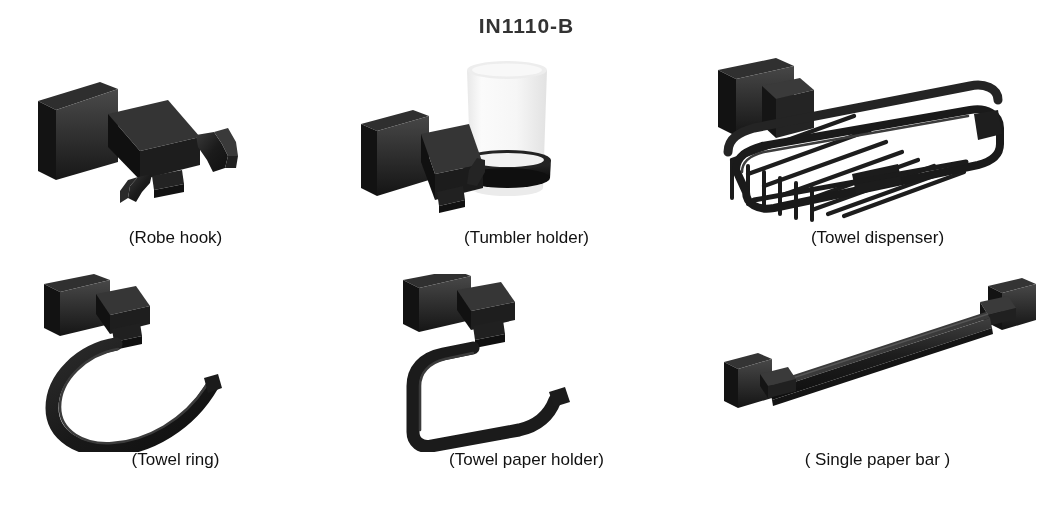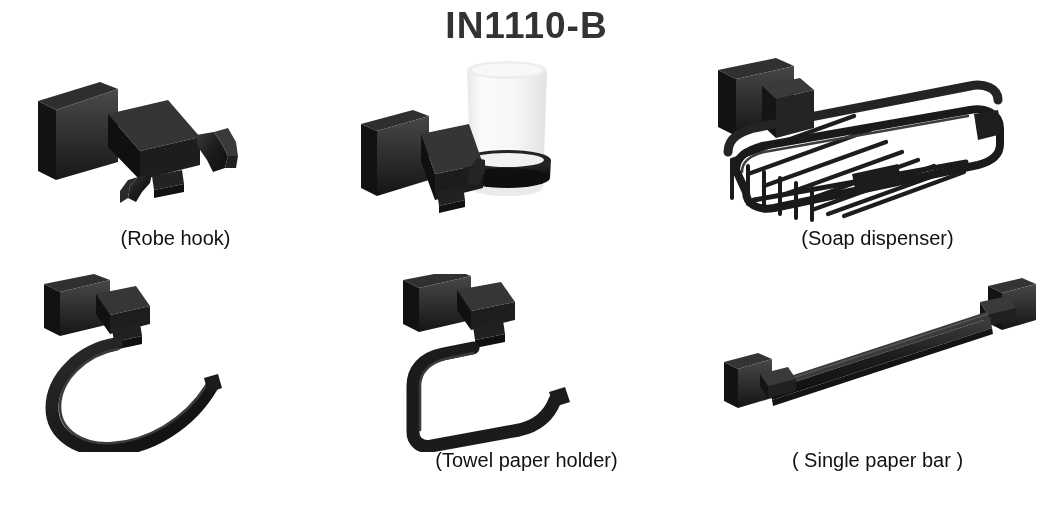--- a/index.html
+++ b/index.html
@@ -15,21 +15,21 @@
     position: relative;
   }
 
   
   .page-title {
     position: absolute;
     top: 6px;
     left: 0;
     width: 1053px;
     text-align: center;
-    font-size: 37px;
+    font-size: 21px;
     font-weight: bold;
     letter-spacing: 1px;
     color: #333333;
     line-height: 40px;
   }
 
   
   .grid {
     position: absolute;
     top: 52px;
@@ -48,21 +48,21 @@
     left: 0;
     width: 351px;
     height: 178px;
   }
   .cell .caption {
     position: absolute;
     top: 174px;
     left: 0;
     width: 351px;
     text-align: center;
-    font-size: 20px;
+    font-size: 17px;
     color: #111111;
     line-height: 24px;
     white-space: pre;
   }
 
   .c0 { left: 0px;   top: 0px; }
   .c1 { left: 351px; top: 0px; }
   .c2 { left: 702px; top: 0px; }
   .c3 { left: 0px;   top: 222px; }
   .c4 { left: 351px; top: 222px; }
@@ -156,20 +156,21 @@
 
         <polygon points="70,82 84,122 84,148 70,110" fill="#101010"></polygon>
         <polygon points="84,122 132,112 132,136 84,148" fill="#1c1c1c"></polygon>
 
         <polygon points="126,106 118,118 116,132 126,134 134,120 134,108" fill="#242424"></polygon>
 
         <polygon points="86,140 112,134 114,148 88,154" fill="#212121"></polygon>
         <polygon points="88,154 114,148 114,155 88,161" fill="#111111"></polygon>
       </svg>
     </div>
+    <div class="caption">(Tumbler holder)</div>
   </div>
 
   <div class="cell c2">
     <div class="figure">
       <svg viewBox="0 0 351 178" xmlns="http://www.w3.org/2000/svg">
         <defs>
           <linearGradient id="mblk3" x1="0" y1="0" x2="0" y2="1">
             <stop offset="0" stop-color="#474747"></stop>
               <stop offset="1" stop-color="#151515"></stop>
           </linearGradient>
@@ -210,21 +211,21 @@
 
         <path d="M40,120 C40,108 50,103 62,100 L266,64" stroke="#3c3c3c" stroke-width="2.5" fill="none" stroke-linecap="round"></path>
 
         <polygon points="272,62 296,58 300,82 276,88" fill="#1e1e1e"></polygon>
 
         <polygon points="150,122 196,112 200,132 154,142" fill="#1c1c1c"></polygon>
 
         <path d="M52,148 L264,110" stroke="#1b1b1b" stroke-width="5" fill="none" stroke-linecap="round"></path>
       </svg>
     </div>
-    <div class="caption">(Soap dispenser)</div>
+    <div class="caption">(Towel dispenser)</div>
   </div>
 
   <div class="cell c3">
     <div class="figure">
       <svg viewBox="0 0 351 178" xmlns="http://www.w3.org/2000/svg">
         <defs>
           <linearGradient id="mblk4" x1="0" y1="0" x2="0" y2="1">
             <stop offset="0" stop-color="#484848"></stop>
               <stop offset="1" stop-color="#151515"></stop>
           </linearGradient>
@@ -248,20 +249,21 @@
 
         <path d="M116,70 C80,76 52,104 52,134 C52,162 80,178 112,176
                  C150,174 190,150 212,112" stroke="url(#ringstroke)" stroke-width="13" fill="none" stroke-linecap="round"></path>
 
         <path d="M118,75 C86,81 60,106 60,133 C60,157 84,171 112,169
                  C147,167 184,146 206,112" stroke="#3b3b3b" stroke-width="2.6" fill="none" stroke-linecap="round"></path>
 
         <polygon points="204,104 218,100 222,114 208,119" fill="#1b1b1b"></polygon>
       </svg>
     </div>
+    <div class="caption">(Towel ring)</div>
   </div>
 
   <div class="cell c4">
     <div class="figure">
       <svg viewBox="0 0 351 178" xmlns="http://www.w3.org/2000/svg">
         <defs>
           <linearGradient id="mblk5" x1="0" y1="0" x2="0" y2="1">
             <stop offset="0" stop-color="#484848"></stop>
               <stop offset="1" stop-color="#151515"></stop>
           </linearGradient>

